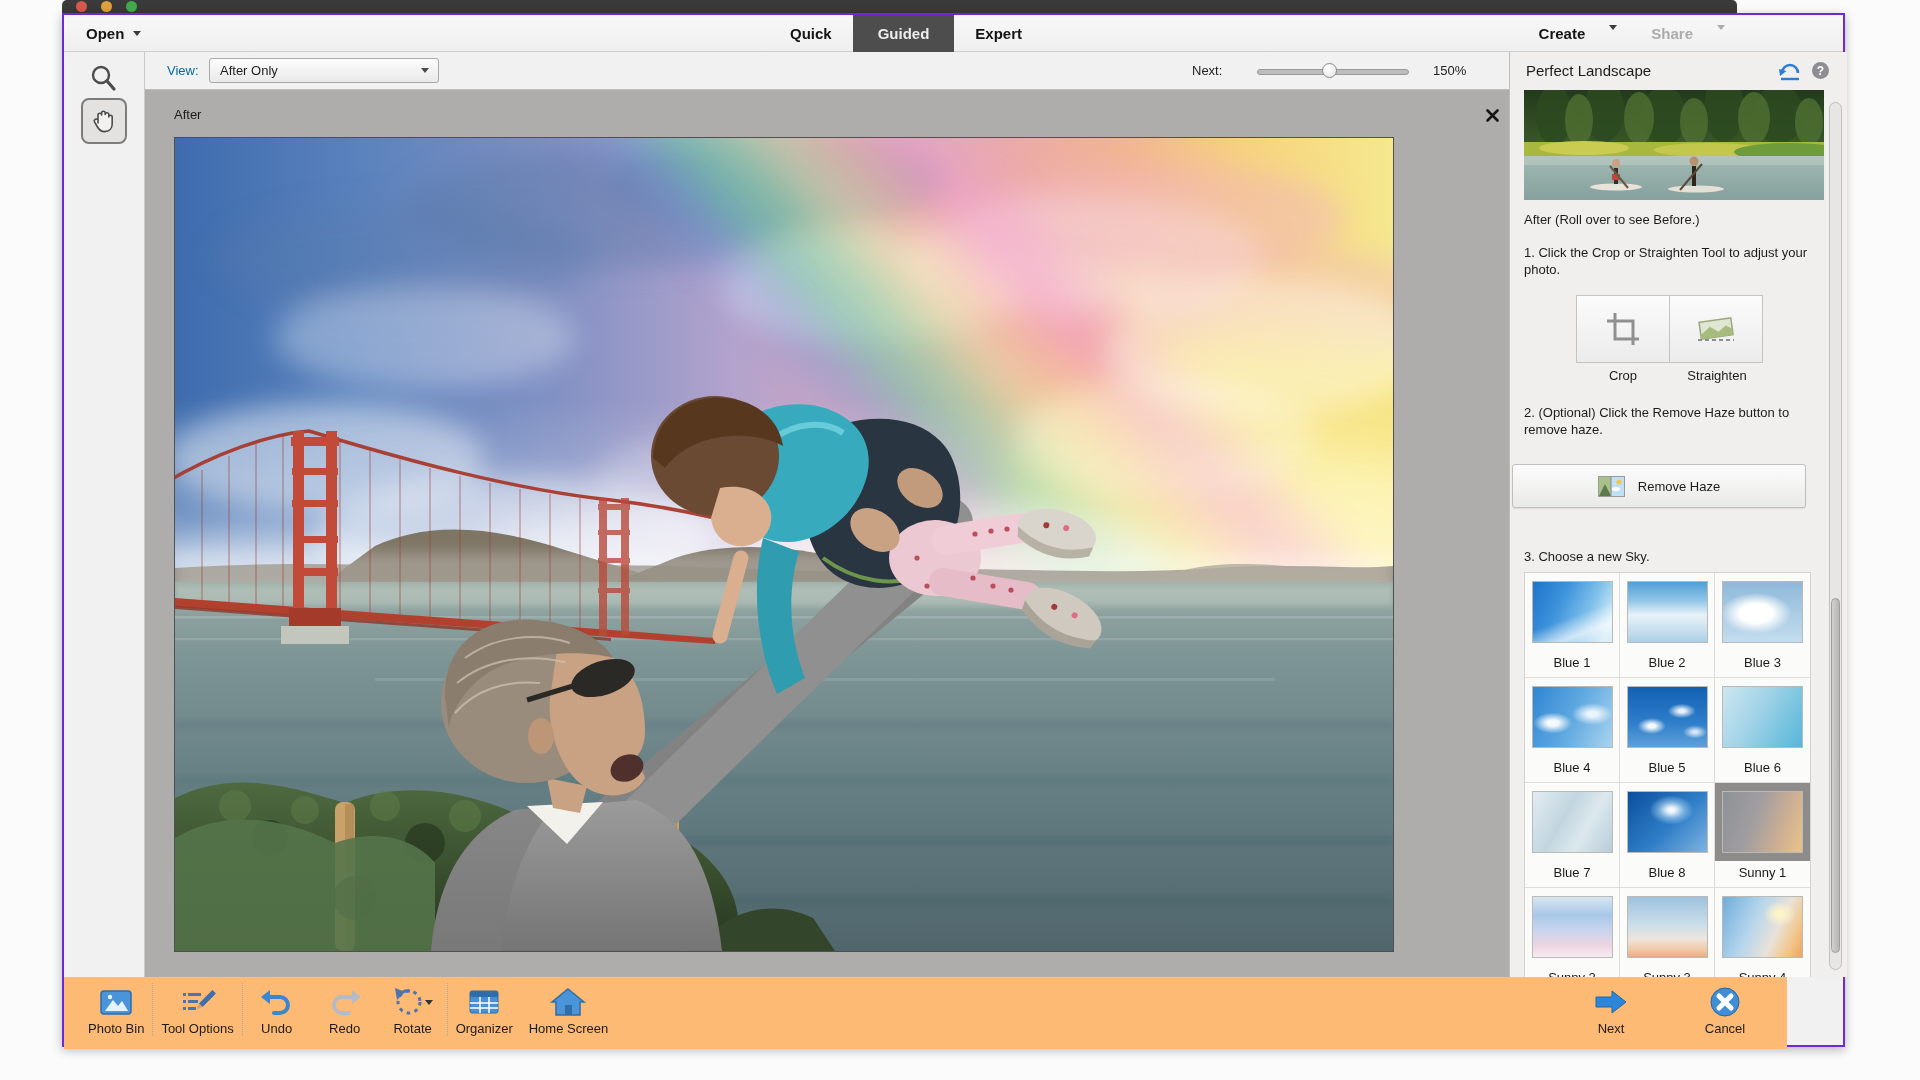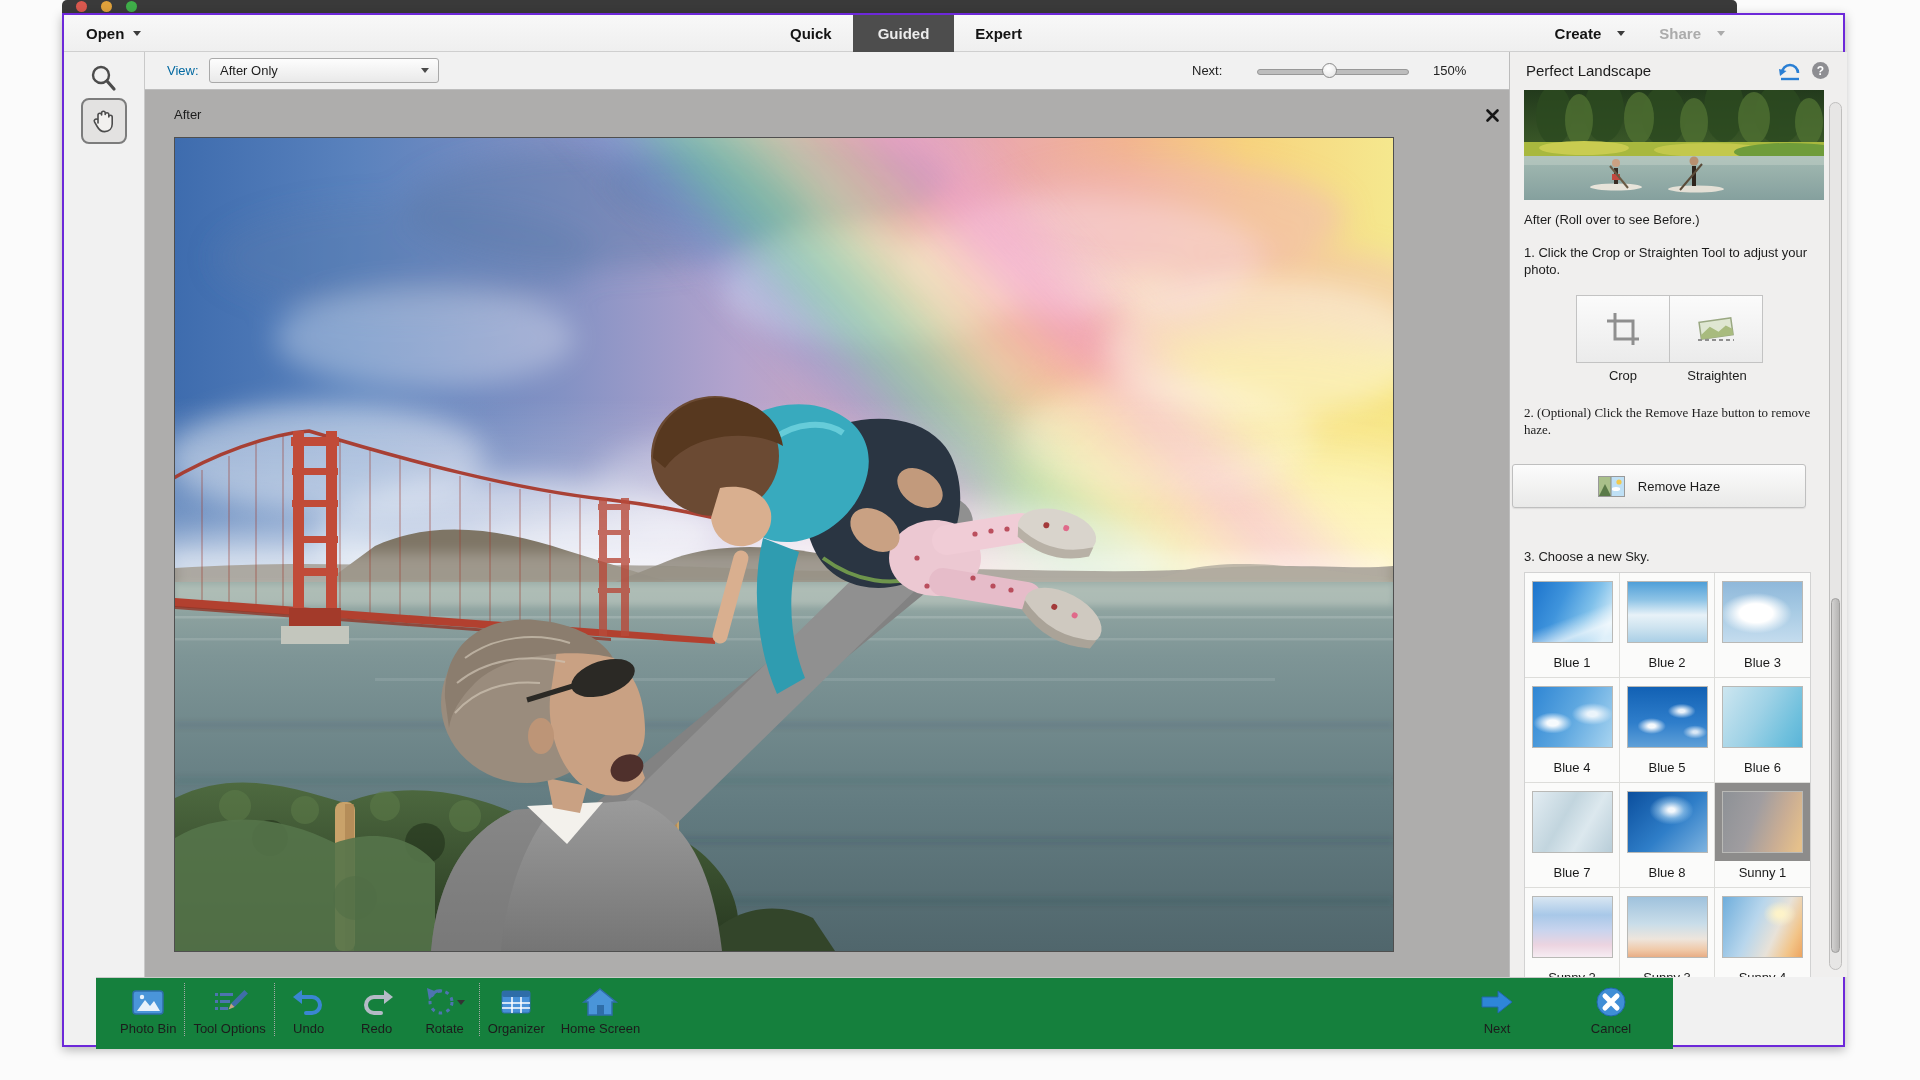--- a/index.html
+++ b/index.html
@@ -16,21 +16,21 @@
   .window{position:absolute;left:62px;top:13px;width:1783px;height:1034px;background:#f1f1f1;border:2px solid #6d28d9;box-sizing:border-box;box-shadow:0 3px 10px rgba(0,0,0,.28);}
 
   
   .menubar{position:absolute;left:0;top:0;width:100%;height:37px;background:linear-gradient(#f8f8f8,#efefef);border-bottom:1px solid #cfcfcf;box-sizing:border-box;}
   .open-btn{position:absolute;left:22px;top:0;height:37px;display:flex;align-items:center;gap:9px;font-size:15px;font-weight:bold;color:#141414;cursor:default;}
   .caret{width:0;height:0;border-left:4.5px solid transparent;border-right:4.5px solid transparent;border-top:5.5px solid #3c3c3c;display:inline-block;}
   .tabs{position:absolute;left:705px;top:0;height:37px;display:flex;}
   .tab{height:37px;line-height:37px;padding:0 21px;font-size:15px;font-weight:bold;color:#141414;}
   .tab.active{background:#4d4d4d;color:#ececec;padding:0 25px;}
   .menu-right{position:absolute;right:118px;top:0;height:37px;display:flex;gap:34px;align-items:center;}
-  .menu-right .mitem{display:flex;align-items:center;gap:16px;font-size:15px;font-weight:bold;color:#141414;}
+  .menu-right .mitem{display:flex;gap:24px;font-size:15px;font-weight:bold;color:#141414;}
   .mitem.disabled{color:#ababab;}
   .mitem.disabled .caret{border-top-color:#ababab;}
 
   
   .viewbar{position:absolute;left:81px;top:37px;width:1364px;height:38px;background:#f1f1f1;border-bottom:1px solid #bdbdbd;box-sizing:border-box;}
   .view-label{position:absolute;left:22px;top:11px;font-size:13px;color:#0369a1;}
   .view-dd{position:absolute;left:64px;top:6px;width:230px;height:25px;background:linear-gradient(#fdfdfd,#e9e9e9);border:1px solid #a9a9a9;border-radius:3px;box-sizing:border-box;display:flex;align-items:center;}
   .view-dd .dd-text{font-size:13px;color:#1d1d1d;padding-left:10px;flex:1;}
   .view-dd .caret{margin-right:9px;border-top-color:#4a4a4a;}
   .zoom-label{position:absolute;left:1047px;top:11px;font-size:13px;color:#222;}
@@ -52,41 +52,41 @@
 
   
   .panel{position:absolute;left:1445px;top:37px;width:338px;height:925px;background:#f0efee;border-left:1px solid #bcbcbc;box-sizing:border-box;overflow:hidden;}
   .p-title{position:absolute;left:16px;top:10px;font-size:15px;color:#1c1c1c;}
   .p-reset{position:absolute;left:268px;top:9px;}
   .p-help{position:absolute;left:301px;top:9px;}
   .p-preview{position:absolute;left:14px;top:38px;width:300px;height:110px;overflow:hidden;}
   .p-note{position:absolute;left:14px;top:160px;font-size:13px;color:#1c1c1c;}
   .p-step{position:absolute;left:14px;width:302px;font-size:13px;color:#1c1c1c;line-height:17px;}
   .step1{top:192px;}
-  .step2{top:352px;font-family:Liberation Serif, serif;}
+  .step2{top:352px;}
   .step3{top:496px;}
   .toolbtns{position:absolute;left:66px;top:243px;display:flex;}
   .toolbtn{width:94px;height:68px;background:linear-gradient(#fbfbfb,#ebebeb);border:1px solid #c3c3c3;box-sizing:border-box;display:flex;align-items:center;justify-content:center;}
   .toolbtn+.toolbtn{margin-left:-1px;}
   .toolbtn-label{width:94px;text-align:center;font-size:13px;color:#1c1c1c;margin-top:5px;}
   .toolbtn-labels{position:absolute;left:66px;top:311px;display:flex;}
   .rm-haze{position:absolute;left:2px;top:412px;width:294px;height:44px;background:linear-gradient(#fcfcfc,#e9e9e8);border:1px solid #bfbfbf;border-radius:3px;box-sizing:border-box;display:flex;align-items:center;justify-content:center;gap:13px;box-shadow:0 1px 1px rgba(0,0,0,.08);}
   .rm-haze span{font-size:13px;color:#1c1c1c;}
   .sky-grid{position:absolute;left:14px;top:520px;width:285px;display:grid;grid-template-columns:repeat(3,95px);background:#fbfbfa;border:1px solid #d2d2d2;box-sizing:content-box;}
   .sky-cell{width:95px;height:105px;border-right:1px solid #ddddda;border-bottom:1px solid #ddddda;box-sizing:border-box;display:flex;flex-direction:column;align-items:center;}
   .sky-cell:nth-child(3n){border-right:none;}
   .sky-thumb-wrap{width:95px;height:78px;display:flex;align-items:center;justify-content:center;}
   .sky-cell.selected .sky-thumb-wrap{background:#8d8c8b;}
   .sky-thumb{width:81px;height:62px;border:1px solid #b9b9b6;box-sizing:border-box;}
   .sky-label{font-size:13px;color:#1a1a1a;margin-top:4px;}
   .p-scroll{position:absolute;left:319px;top:50px;width:13px;height:868px;background:#e7e6e5;border:1px solid #c0bfbe;border-radius:7px;box-sizing:border-box;}
   .p-thumb{position:absolute;left:1px;top:495px;width:9px;height:355px;background:linear-gradient(90deg,#d2d1d0,#b5b4b3);border:1px solid #9e9d9c;border-radius:6px;box-sizing:border-box;}
 
   
-  .taskbar{position:absolute;left:0;top:962px;width:1577px;height:72px;background:#15803d;border-top:1px solid #c9c9c9;box-sizing:border-box;margin-left:32px;}
+  .taskbar{position:absolute;left:0;top:962px;width:1723px;height:72px;background:#fdba74;border-top:1px solid #c9c9c9;box-sizing:border-box;}
   .tb-left{position:absolute;left:16px;top:5px;display:flex;align-items:stretch;}
   .tb-item{display:flex;flex-direction:column;align-items:center;justify-content:flex-start;padding:3px 8px 0 8px;min-width:52px;}
   .tb-item .ico{height:32px;display:flex;align-items:center;justify-content:center;}
   .tb-item .lbl{font-size:13px;color:#1c1c1c;margin-top:3px;white-space:nowrap;}
   .tb-item.sep{border-left:1px dotted #a8a8a8;}
   .tb-right{position:absolute;right:26px;top:5px;display:flex;gap:42px;}
   .tb-right .tb-item{min-width:56px;}
 
   svg{overflow:visible;}
 </style>

